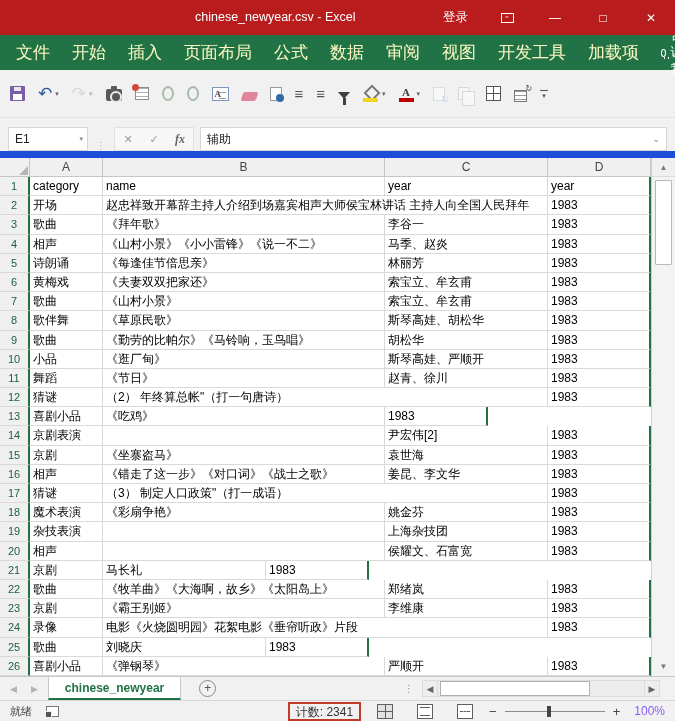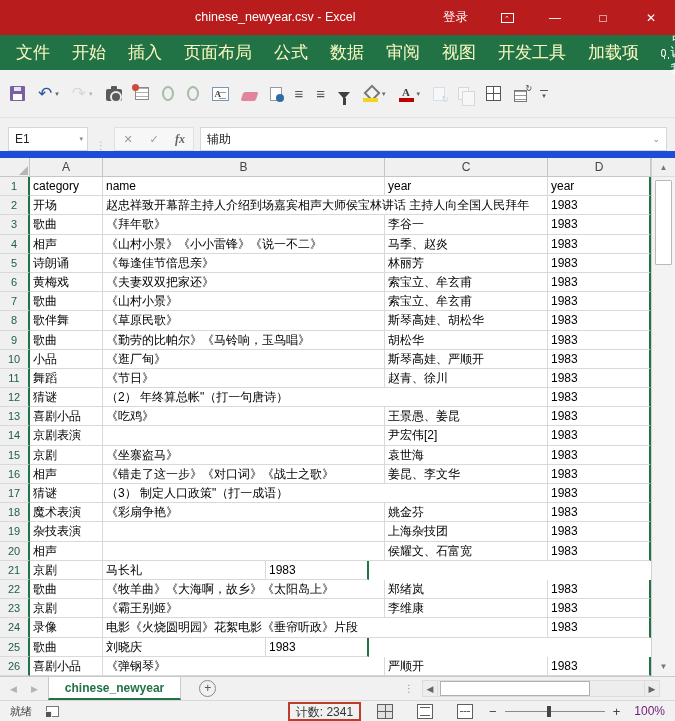--- a/index.html
+++ b/index.html
@@ -120,21 +120,21 @@
   .v-normal{width:16px;height:15px;border:1px solid #5f5f5f;background:linear-gradient(#5f5f5f,#5f5f5f) center/100% 1px no-repeat,linear-gradient(#5f5f5f,#5f5f5f) center/1px 100% no-repeat,#e2e2e2}
   .v-layout{width:16px;height:15px;border:1px solid #5f5f5f;background:#fff;position:relative}
   .v-layout::before{content:"";position:absolute;left:2px;right:2px;top:2px;height:1px;background:#5f5f5f}
   .v-layout::after{content:"";position:absolute;left:2px;right:2px;bottom:2px;height:1px;background:#5f5f5f}
   .v-break{width:16px;height:15px;border:1px solid #5f5f5f;background:#fff;position:relative}
   .v-break::before{content:"";position:absolute;left:2px;right:2px;top:6px;border-top:1px dashed #5f5f5f}
   .zoomctl{display:flex;align-items:center;margin-left:16px;gap:8px}
   .zbtn{color:#444;font-size:13px;cursor:pointer;line-height:13px}
   .ztrack{width:100px;height:1px;background:#8a8a8a;position:relative;cursor:pointer}
   .zhandle{position:absolute;left:42px;top:-5px;width:4px;height:11px;background:#444;cursor:grab}
-  .zoomlevel{font-size:12px;color:#701a75;margin-left:6px;cursor:pointer}
+  .zoomlevel{font-size:12px;color:#8b5cf6;margin-left:6px;cursor:pointer}
 </style>
 </head>
 <body>
 
 <div class="titlebar">
   <div class="title">chinese_newyear.csv  -  Excel</div>
   <div class="signin">登录</div>
   <div class="win-controls">
     <span class="winbtn">
         <span class="rdo">⌃</span>
@@ -341,21 +341,20 @@
         <div class="grid-row">
           <div class="row-h">12</div>
           <div class="cell c0">猜谜</div>
           <div class="cell c1 span2"> （2） 年终算总帐"（打一句唐诗）</div>
           <div class="cell c3">1983</div>
         </div>
         <div class="grid-row">
           <div class="row-h">13</div>
           <div class="cell c0">喜剧小品</div>
           <div class="cell c1">《吃鸡》</div>
-          <div class="cell c2">王景愚、姜昆</div>
           <div class="cell c3">1983</div>
         </div>
         <div class="grid-row">
           <div class="row-h">14</div>
           <div class="cell c0">京剧表演</div>
           <div class="cell c1"></div>
           <div class="cell c2">尹宏伟[2]</div>
           <div class="cell c3">1983</div>
         </div>
         <div class="grid-row">

